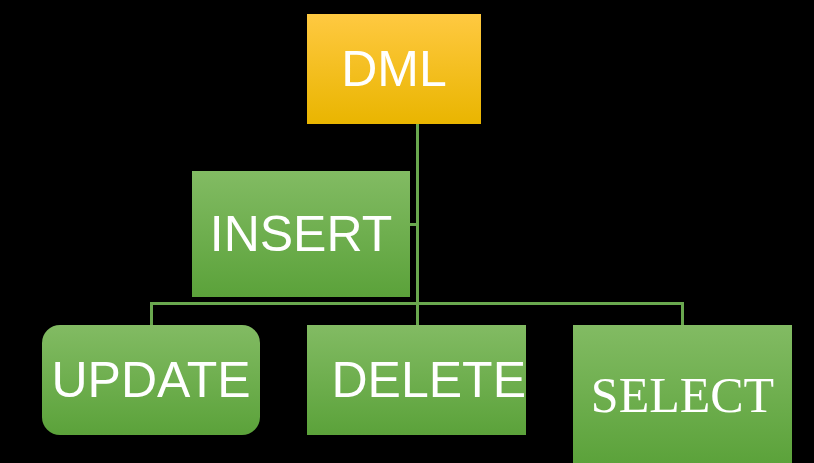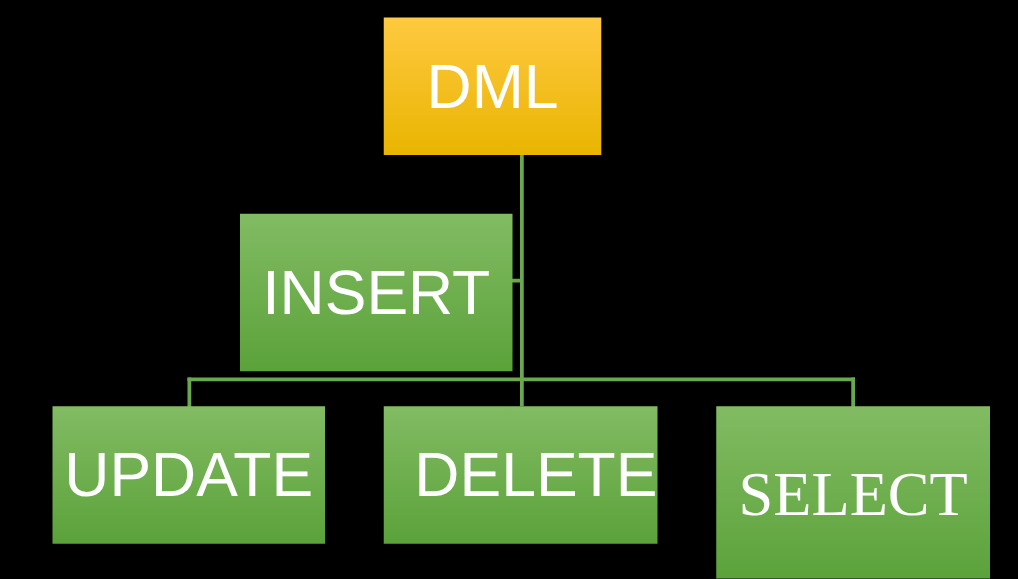--- a/index.html
+++ b/index.html
@@ -26,21 +26,21 @@
     user-select: none;
   }
   .node.root {
     background: linear-gradient(to bottom, var(--root-top, #ffc941), var(--root-bottom, #e9b500));
   }
   .node.child {
     background: linear-gradient(to bottom, var(--child-top, #82bb63), var(--child-bottom, #5ba23a));
   }
   .node-dml    { left: 307px; top: 14px;  width: 174px; height: 110px; }
   .node-insert { left: 175px; top: 171px; width: 218px; height: 126px; margin-left: 17px; }
-  .node-update { left: 42px;  top: 325px; width: 218px; height: 110px; }
+  .node-update { left: 42px;  top: 325px; width: 218px; height: 110px; border-radius: 18px; }
   .node-delete { left: 307px; top: 325px; width: 219px; height: 110px; justify-content: flex-end; }
   .node-select { left: 573px; top: 325px; width: 219px; height: 140px; font-family: Liberation Serif, serif; }
 
   .line {
     position: absolute;
     background: var(--connector, #6aa84f);
   }
   .conn-trunk        { left: 416px; top: 124px; width: 3px;   height: 201px; }
   .conn-horizontal   { left: 150px; top: 302px; width: 534px; height: 3px; }
   .conn-stub-update  { left: 150px; top: 302px; width: 3px;   height: 24px; }

